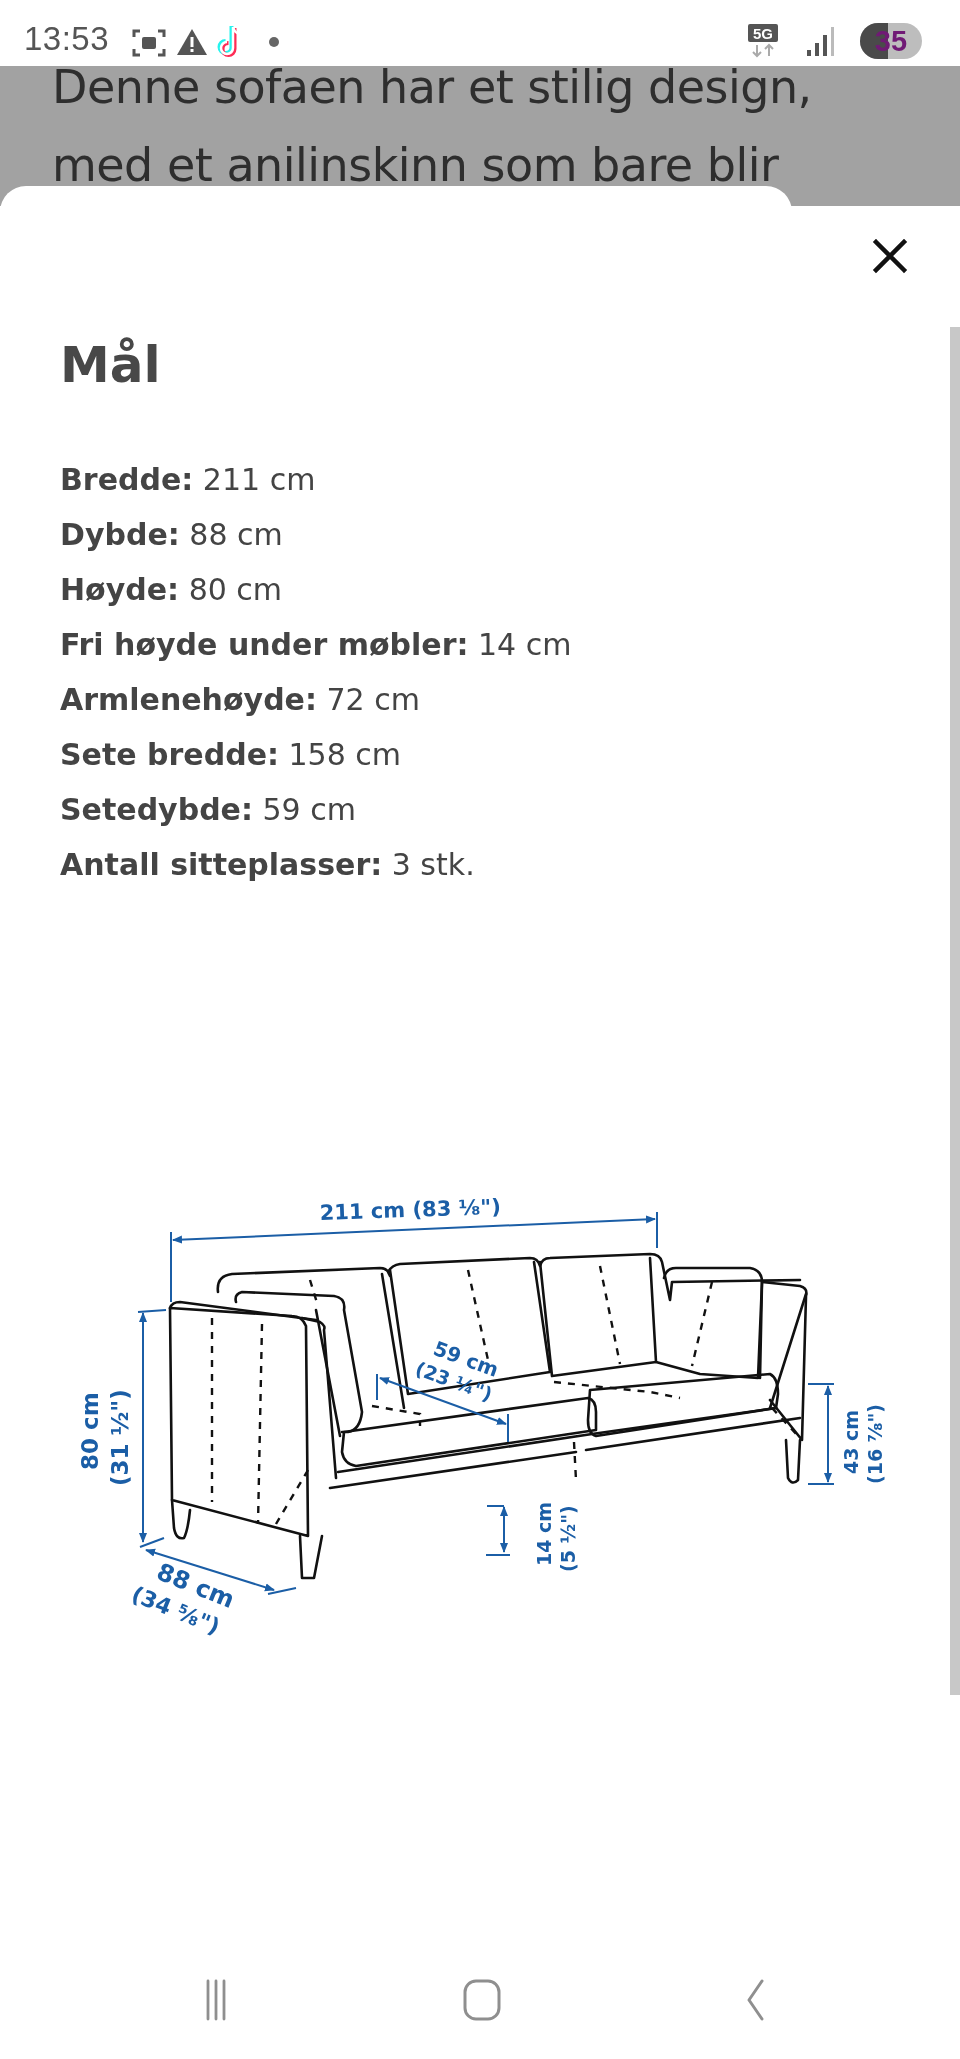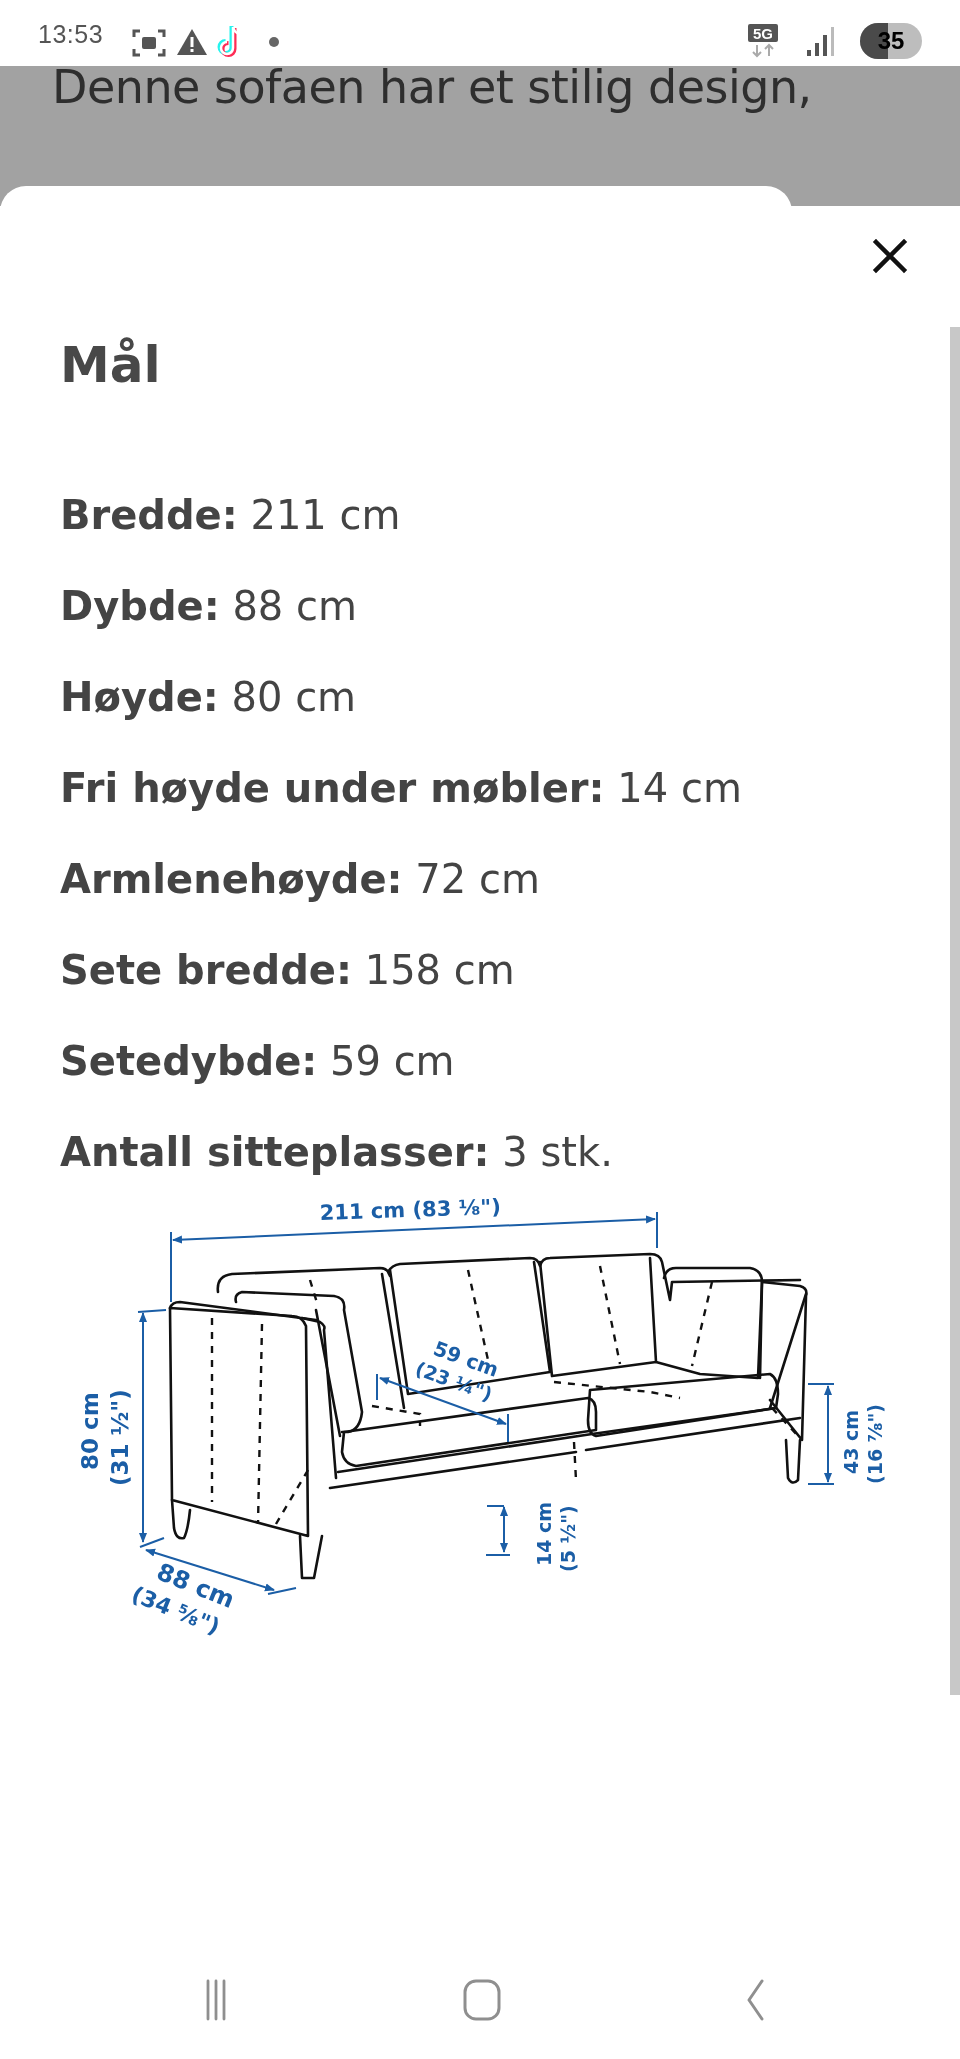--- a/index.html
+++ b/index.html
@@ -1,38 +1,38 @@
 <!DOCTYPE html>
 <html><head>
 <meta charset="utf-8">
 <style>
   * { box-sizing: border-box; margin: 0; padding: 0; }
   html, body { width: 960px; height: 2059px; overflow: hidden; background: #ffffff; }
   body { position: relative; font-family: "DejaVu Sans", sans-serif; color: #333; }
 
   .status-bar { position: absolute; top: 0; left: 0; width: 960px; height: 66px; background: #ffffff; z-index: 5; }
-  .status-time { position: absolute; left: 38px; top: 20px; font-family: "Liberation Sans", sans-serif; font-size: 25px; color: #555; letter-spacing: 0.5px; }
+  .status-time { position: absolute; left: 24px; top: 20px; font-family: "Liberation Sans", sans-serif; font-size: 33px; color: #555; letter-spacing: 0.5px; }
   .status-icon { position: absolute; top: 28px; }
   .status-right { position: absolute; right: 38px; top: 22px; height: 38px; display: flex; align-items: center; gap: 25px; }
   .battery { width: 62px; height: 36px; border-radius: 18px; background: #bdbdbd; position: relative; overflow: hidden; display:flex; align-items:center; justify-content:center; }
   .battery .fill { position: absolute; left: 0; top: 0; bottom: 0; width: 45%; background: #4a4a4a; }
-  .battery span { position: relative; color: #000000; font-family: "Liberation Sans", sans-serif; font-weight: bold; font-size: 24px; }
+  .battery span { position: relative; color: #701a75; font-family: "Liberation Sans", sans-serif; font-weight: bold; font-size: 29px; }
 
   .backdrop { position: absolute; top: 66px; left: 0; width: 960px; height: 140px; background: #a2a2a2; overflow: hidden; text-align: right; }
   .backdrop p { position: absolute; left: 52px; font-family: "DejaVu Sans", sans-serif; font-size: 46px; color: #2e2e2e; letter-spacing: -0.5px; white-space: nowrap; }
   .backdrop .l1 { top: -6px; }
   .backdrop .l2 { top: 72px; }
 
   .modal { position: absolute; top: 186px; left: 0; width: 792px; height: 1724px; background: #ffffff; border-radius: 26px 26px 0 0; padding-left: 44px; }
   .close-btn { position: absolute; left: 868px; top: 48px; width: 44px; height: 44px; cursor: pointer; }
   .scrollbar { position: absolute; left: 950px; top: 141px; width: 10px; height: 1368px; background: #c8c8c8; }
 
   .title { position: absolute; left: 60px; top: 150px; font-size: 50px; font-weight: bold; color: #484848; }
   .specs { position: absolute; left: 60px; top: 266px; }
-  .spec-row { height: 55px; font-size: 40px; line-height: 55px; color: #444; white-space: nowrap; margin-top: 36px; }
+  .spec-row { height: 55px; font-size: 30px; line-height: 55px; color: #444; white-space: nowrap; }
   .spec-row b { font-weight: bold; color: #444; }
 
   .diagram { position: absolute; left: 60px; top: 994px; width: 840px; height: 480px; }
 
   .nav-bar { position: absolute; top: 1910px; left: 0; width: 960px; height: 149px; background: #ffffff; }
   .nav-btn { position: absolute; top: 60px; width: 60px; height: 60px; cursor: pointer; }
 </style>
 </head>
 <body>
 
@@ -71,20 +71,21 @@
     </svg>
     <div class="battery">
       <div class="fill"></div>
       <span>35</span>
     </div>
   </div>
 </div>
 
 <div class="backdrop">
   <p class="l1">Denne sofaen har et stilig design,</p>
+  <p class="l2">med et anilinskinn som bare blir</p>
 </div>
 
 <div class="modal">
   <div class="close-btn">
     <svg width="44" height="44" viewBox="0 0 44 44">
       <path d="M8 8 L36 36 M36 8 L8 36" stroke="#111" stroke-width="4.5" stroke-linecap="square"></path>
     </svg>
   </div>
   <div class="scrollbar"></div>
 

